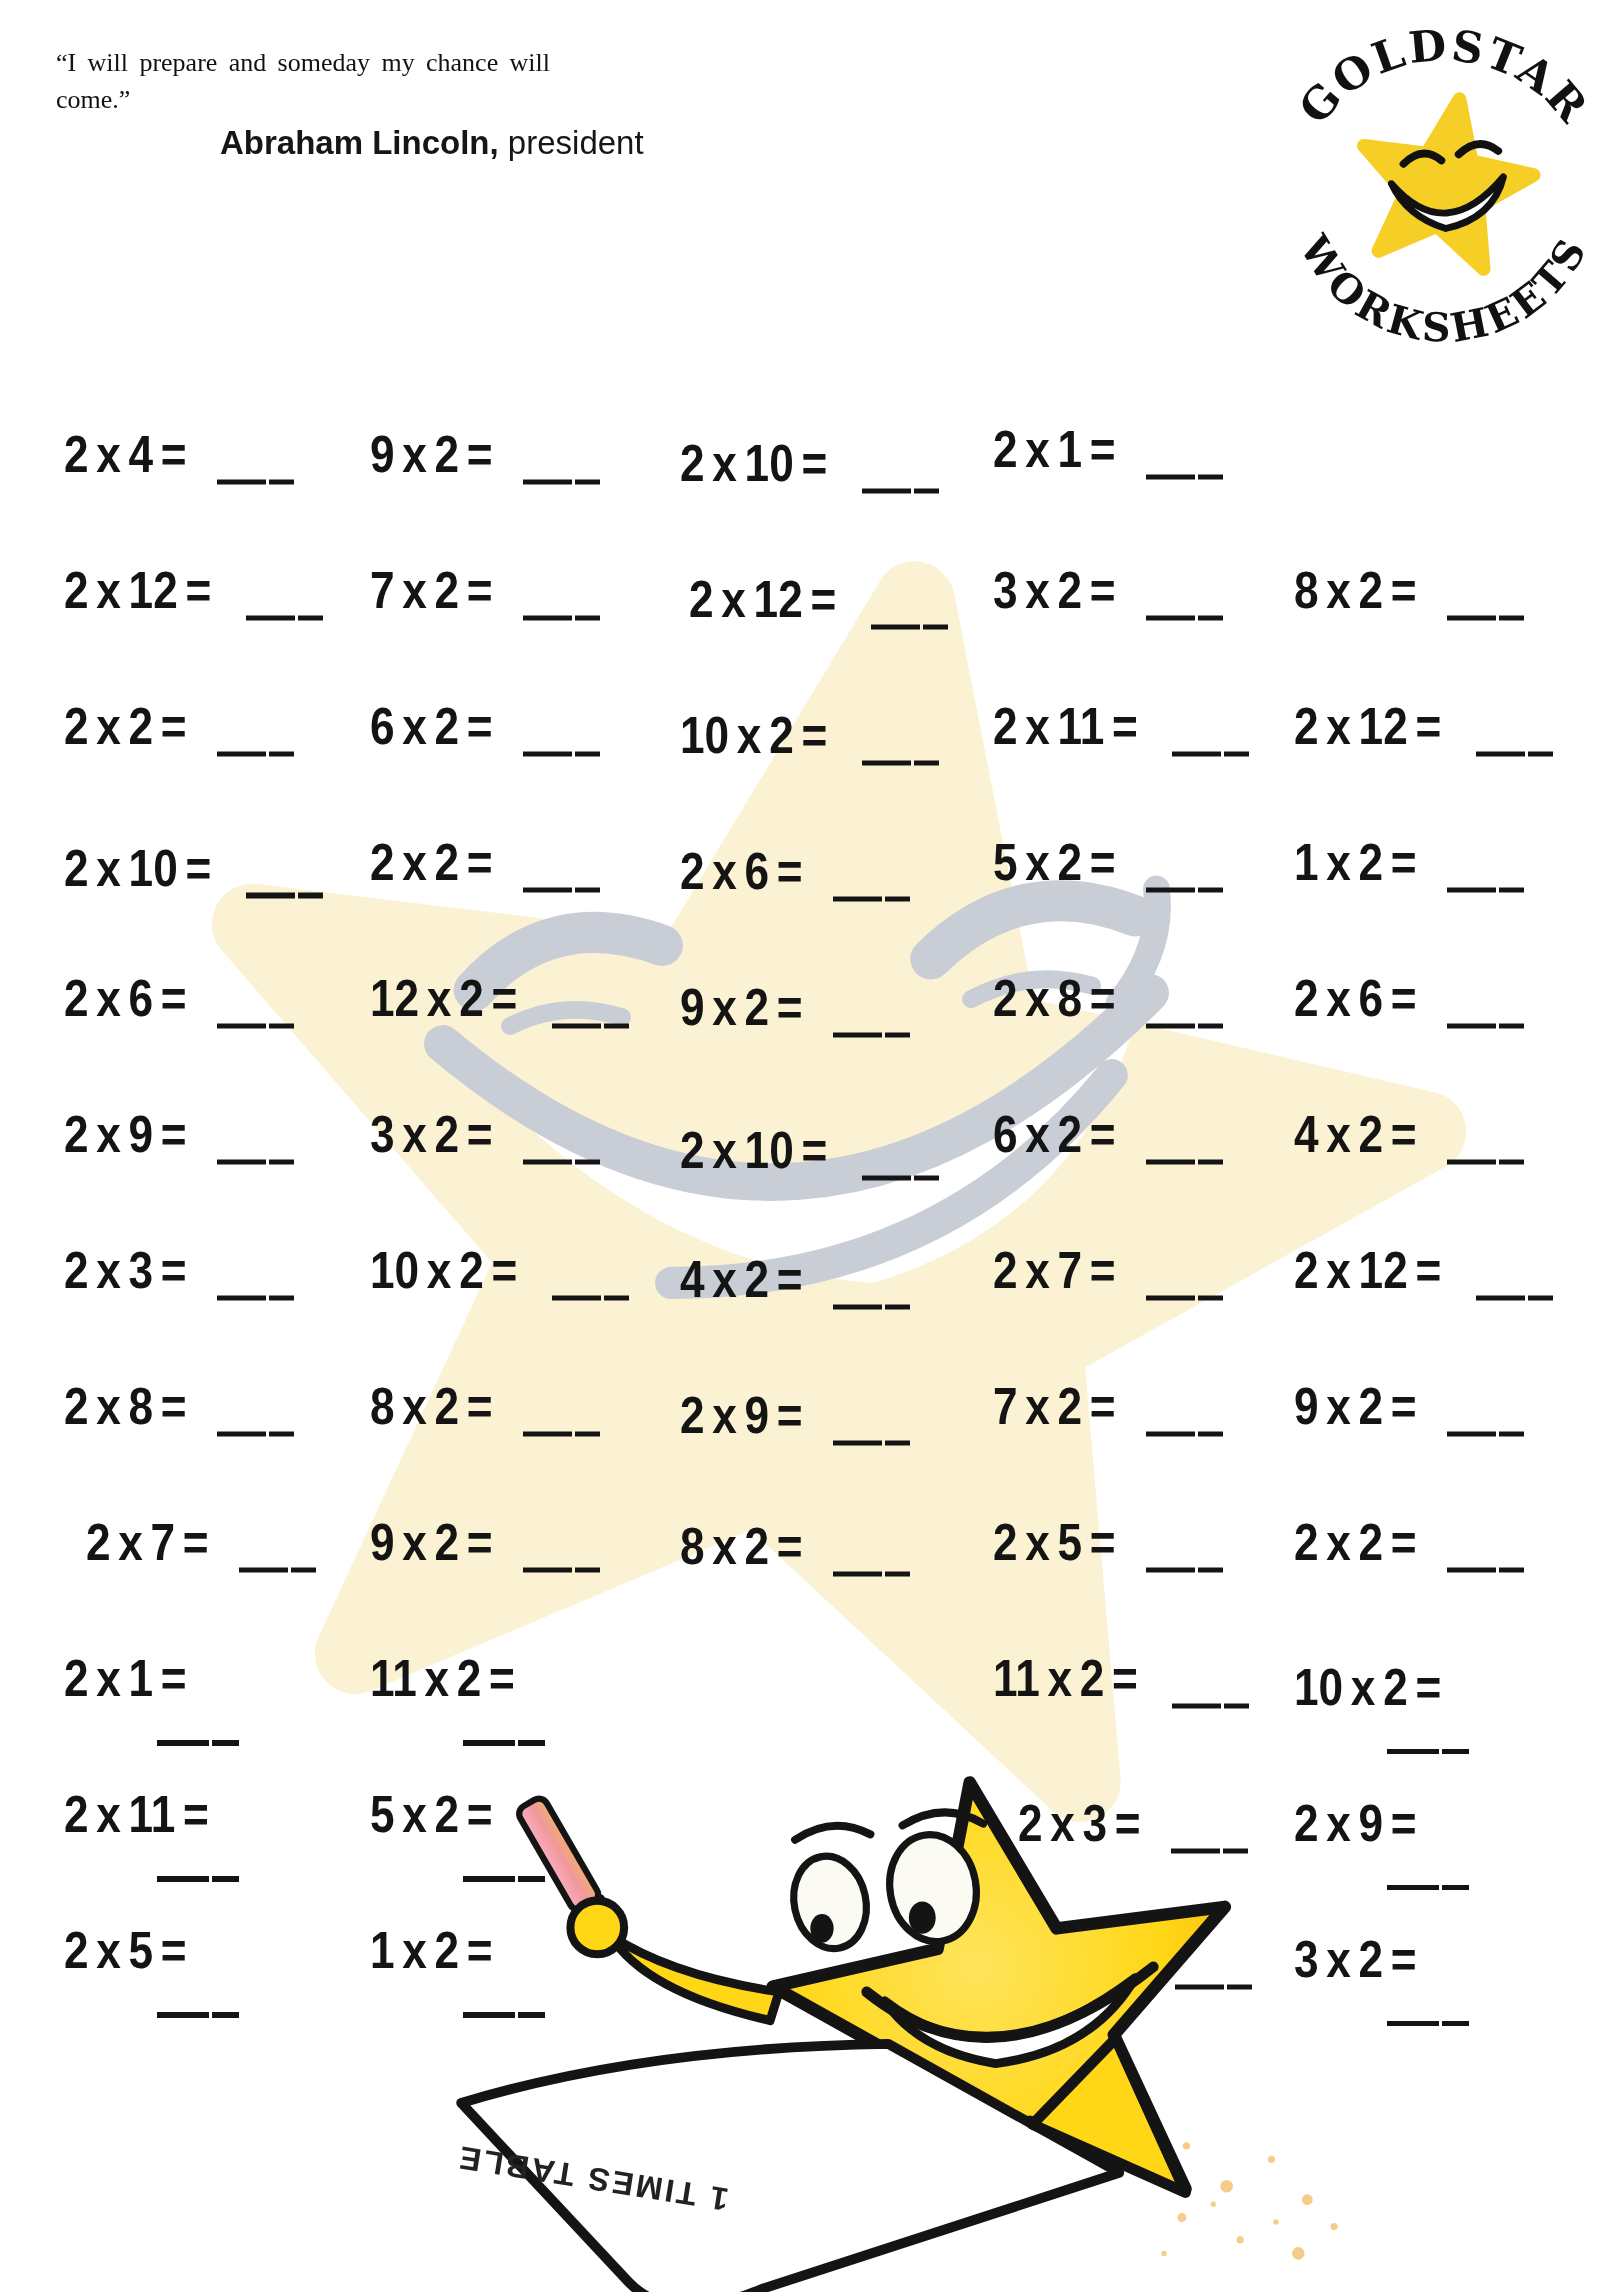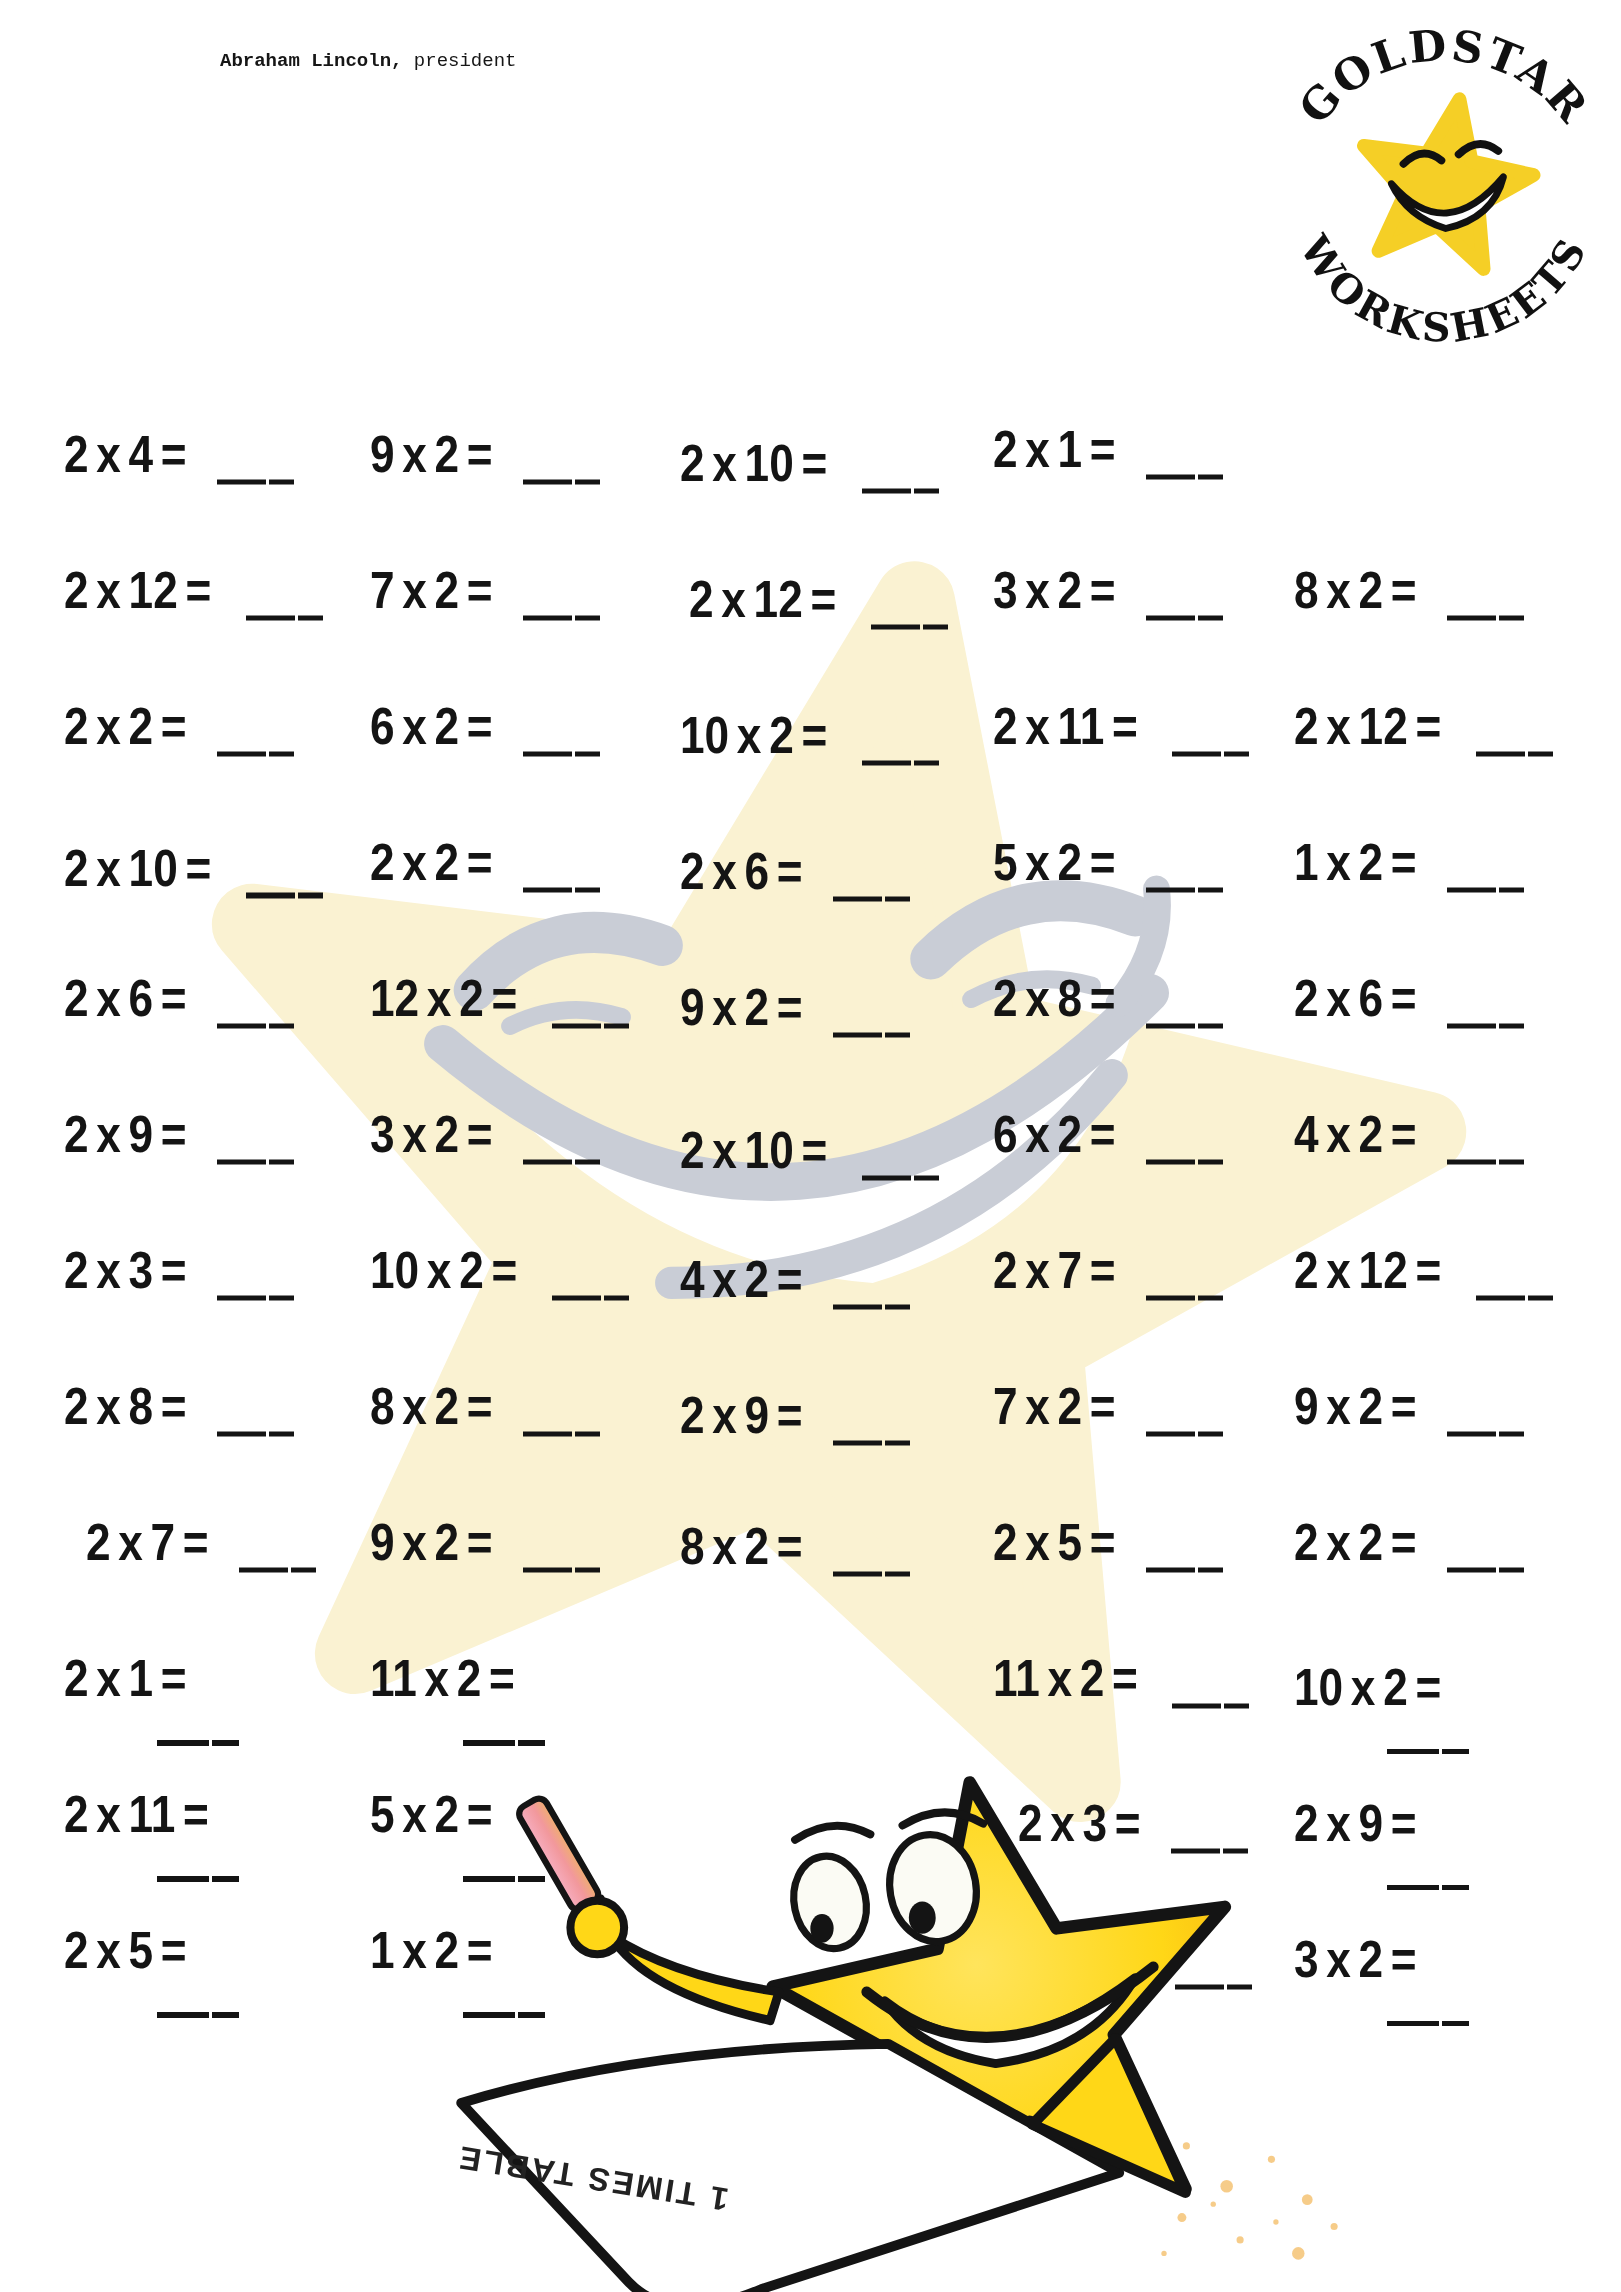--- a/index.html
+++ b/index.html
@@ -7,21 +7,21 @@
     position:relative;width:1621px;height:2293px;background:#ffffff;
     margin:0 auto;overflow:hidden;
     font-family:"Liberation Sans",sans-serif;color:#161616;
   }
   
   .quote-block{position:absolute;left:56px;top:45px;width:494px;}
   .quote-text{
     font-family:"Liberation Serif",serif;font-size:26px;line-height:1.42;
     text-align:justify;color:#121212;
   }
-  .quote-attrib{margin-top:5.4px;margin-left:164px;font-family:Liberation Mono, monospace;font-size:19px;white-space:nowrap;}
+  .quote-attrib{margin-top:5.4px;margin-left:164px;font-family:Liberation Sans, sans-serif;font-size:33px;white-space:nowrap;}
   .quote-attrib b{font-weight:bold;}
   
   .title-wrap{position:absolute;left:107px;top:215px;width:1290px;text-align:center;}
   .main-title{
     font-size:91px;font-weight:bold;letter-spacing:0.9px;color:#1a1a1a;
     transform:scaleX(.60);transform-origin:50% 50%;white-space:nowrap;
   }
   .sub-title{
     font-size:75px;font-weight:bold;color:#1a1a1a;margin-top:-5.4px;
     transform:scaleX(.55);transform-origin:50% 50%;white-space:nowrap;
@@ -73,20 +73,21 @@
     <path d="M 890,510 Q 990,412 1118,462" fill="none" stroke="#C9CDD6" stroke-width="46" stroke-linecap="round"></path>
     <path d="M 935,555 Q 1000,520 1070,540" fill="none" stroke="#C9CDD6" stroke-width="20" stroke-linecap="round"></path>
 
     <path d="M 360,615 Q 745,935 1125,555 Q 1065,800 825,872 Q 565,852 360,615 Z" fill="#ffffff"></path>
     <path d="M 345,605 Q 745,940 1135,548" fill="none" stroke="#C9CDD6" stroke-width="42" stroke-linecap="round"></path>
     <path d="M 600,872 Q 905,872 1092,640" fill="none" stroke="#C9CDD6" stroke-width="36" stroke-linecap="round"></path>
     <path d="M 1100,560 Q 1150,500 1142,432" fill="none" stroke="#C9CDD6" stroke-width="30" stroke-linecap="round"></path>
   </svg>
 
   <div class="quote-block">
+    <div class="quote-text">“I will prepare and someday my chance will come.”</div>
     <div class="quote-attrib"><b>Abraham Lincoln,</b><span> president</span></div>
   </div>
 
   <svg class="logo" viewBox="0 0 390 390" aria-hidden="true">
     <defs>
       <path id="arcTop" d="M 24,218 A 171,171 0 0 1 366,218"></path>
       <path id="arcBottom" d="M 14,192 A 181,181 0 0 0 376,192"></path>
     </defs>
     <text font-family="DejaVu Serif" ,serif="" font-size="50" font-weight="bold" fill="#111111" letter-spacing="3">
       <textPath href="#arcTop" startOffset="50%" text-anchor="middle">GOLDSTAR</textPath>

